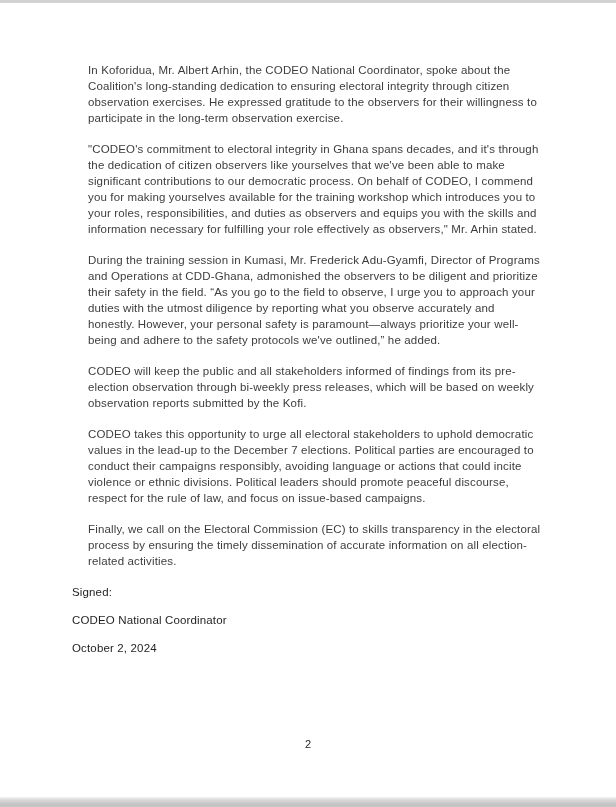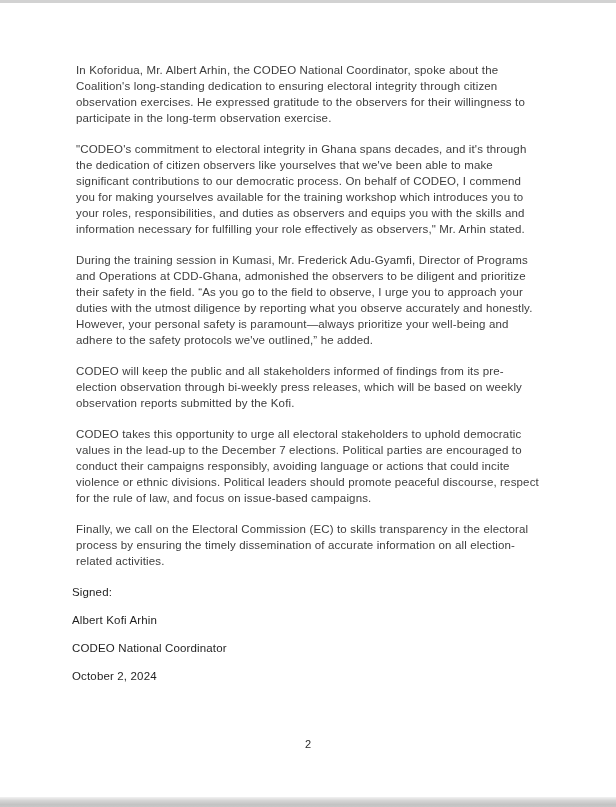--- a/index.html
+++ b/index.html
@@ -36,21 +36,21 @@
     left: 72px;
     top: 62px;
     width: 471px;
     font-size: 11.5px;
     line-height: 16px;
     letter-spacing: 0.15px;
     color: #3d3d3d;
     text-align: left;
   }
   .content p {
-    margin: 0 0 15px 4px;
+    margin: 0 0 15px 16px;
   }
   .content p.sig {
     margin: 0 0 12px 0;
     font-weight: normal;
     color: #1f1f1f;
   }
   .page-number {
     position: absolute;
     top: 737px;
     left: 0;
@@ -70,21 +70,20 @@
 
   <div class="content">
     <p>In Koforidua, Mr. Albert Arhin, the CODEO National Coordinator, spoke about the Coalition's long-standing dedication to ensuring electoral integrity through citizen observation exercises. He expressed gratitude to the observers for their willingness to participate in the long-term observation exercise.</p>
     <p>"CODEO's commitment to electoral integrity in Ghana spans decades, and it's through the dedication of citizen observers like yourselves that we've been able to make significant contributions to our democratic process. On behalf of CODEO, I commend you for making yourselves available for the training workshop which introduces you to your roles, responsibilities, and duties as observers and equips you with the skills and information necessary for fulfilling your role effectively as observers," Mr. Arhin stated.</p>
     <p>During the training session in Kumasi, Mr. Frederick Adu-Gyamfi, Director of Programs and Operations at CDD-Ghana, admonished the observers to be diligent and prioritize their safety in the field. “As you go to the field to observe, I urge you to approach your duties with the utmost diligence by reporting what you observe accurately and honestly. However, your personal safety is paramount—always prioritize your well-being and adhere to the safety protocols we've outlined,” he added.</p>
     <p>CODEO will keep the public and all stakeholders informed of findings from its pre-election observation through bi-weekly press releases, which will be based on weekly observation reports submitted by the Kofi.</p>
     <p>CODEO takes this opportunity to urge all electoral stakeholders to uphold democratic values in the lead-up to the December 7 elections. Political parties are encouraged to conduct their campaigns responsibly, avoiding language or actions that could incite violence or ethnic divisions. Political leaders should promote peaceful discourse, respect for the rule of law, and focus on issue-based campaigns.</p>
     <p>Finally, we call on the Electoral Commission (EC) to skills transparency in the electoral process by ensuring the timely dissemination of accurate information on all election-related activities.</p>
 
     <p class="sig">Signed:</p>
-    <p class="sig">Albert Kofi Arhin</p>
     <p class="sig">CODEO National Coordinator</p>
     <p class="sig">October 2, 2024</p>
   </div>
 
   <div class="page-number">2</div>
 
   <div class="edge-bottom"></div>
 
 </div>
 

